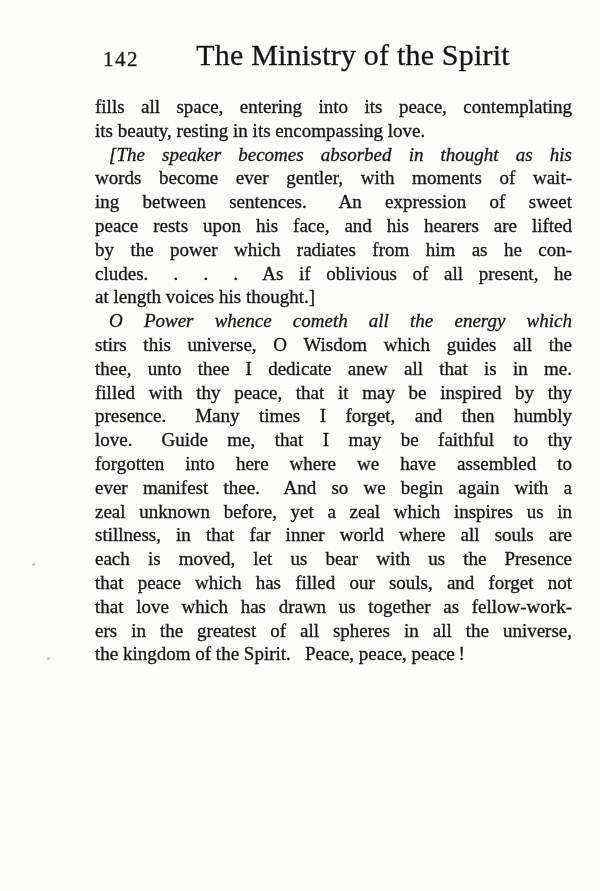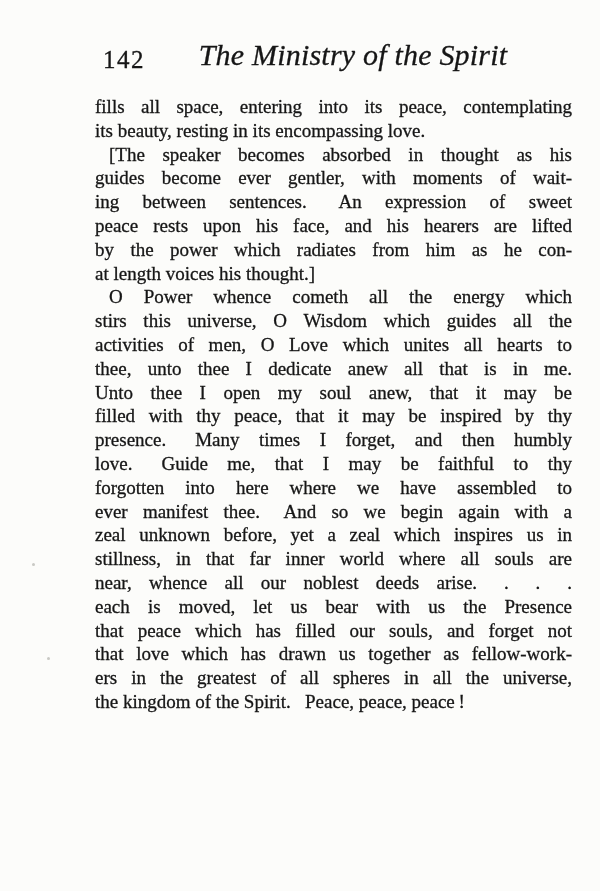--- a/index.html
+++ b/index.html
@@ -10,86 +10,83 @@
     background: var(--paper, #fcfcfa);
     color: var(--ink, #161616);
     font-family: "Liberation Serif", "DejaVu Serif", serif;
     overflow: hidden;
     -webkit-text-stroke: 0.3px currentColor;
   }
   .page-number {
     position: absolute;
     left: 103px;
     top: 49px;
-    font-size: 25px;
+    font-size: 21px;
     line-height: 21px;
     letter-spacing: 1.5px;
     text-align: center;
   }
   .running-title {
     position: absolute;
     left: 190px;
     top: 40px;
     width: 326px;
     line-height: 30px;
     font-size: 30px;
     text-align: center;
     white-space: nowrap;
     letter-spacing: 0.2px;
-    font-style: italic;
   }
   .text-block {
     position: absolute;
     left: 95px;
     top: 95px;
     width: 477px;
     font-size: 19px;
     line-height: 23.8px;
   }
   .line { height: 23.8px; overflow: visible; text-align: left; }
   .line.justify { text-align: justify; text-align-last: justify; }
-  .line.indent { text-indent: 14px; }
+  .line.indent { text-indent: 14px; font-style: italic; }
   .speck {
     position: absolute;
     width: 3px; height: 3px;
     border-radius: 50%;
     background: #c9c9c4;
   }
 </style>
 </head>
 <body>
 
 <div class="page">
   <div>
     <span class="page-number">142</span>
     <div class="running-title">The Ministry of the Spirit</div>
   </div>
 
   <div class="text-block">
       <div class="line justify">fills all space, entering into its peace, contemplating</div>
       <div class="line">its beauty, resting in its encompassing love.</div>
       <div class="line justify indent">[The speaker becomes absorbed in thought as his</div>
-      <div class="line justify">guides become ever gentler, with moments of wait-</div>
+      <div class="line justify">words become ever gentler, with moments of wait-</div>
       <div class="line justify">ing between sentences.  An expression of sweet</div>
       <div class="line justify">peace rests upon his face, and his hearers are lifted</div>
       <div class="line justify">by the power which radiates from him as he con-</div>
+      <div class="line justify">cludes.  .  .  .  As if oblivious of all present, he</div>
       <div class="line">at length voices his thought.]</div>
       <div class="line justify indent">O Power whence cometh all the energy which</div>
       <div class="line justify">stirs this universe, O Wisdom which guides all the</div>
-      <div class="line justify">activities of men, O Love which unites all hearts to</div>
       <div class="line justify">thee, unto thee I dedicate anew all that is in me.</div>
-      <div class="line justify">Unto thee I open my soul anew, that it may be</div>
       <div class="line justify">filled with thy peace, that it may be inspired by thy</div>
       <div class="line justify">presence.  Many times I forget, and then humbly</div>
       <div class="line justify">love.  Guide me, that I may be faithful to thy</div>
       <div class="line justify">forgotten into here where we have assembled to</div>
       <div class="line justify">ever manifest thee.  And so we begin again with a</div>
       <div class="line justify">zeal unknown before, yet a zeal which inspires us in</div>
       <div class="line justify">stillness, in that far inner world where all souls are</div>
-      <div class="line justify">near, whence all our noblest deeds arise.  .  .  .</div>
       <div class="line justify">each is moved, let us bear with us the Presence</div>
       <div class="line justify">that peace which has filled our souls, and forget not</div>
       <div class="line justify">that love which has drawn us together as fellow-work-</div>
       <div class="line justify">ers in the greatest of all spheres in all the universe,</div>
       <div class="line">the kingdom of the Spirit.  Peace, peace, peace !</div>
     </div>
 <div class="speck" style="left: 32px; top: 563px;"></div>
     <div class="speck" style="left: 47px; top: 657px;"></div>
   </div>
 

